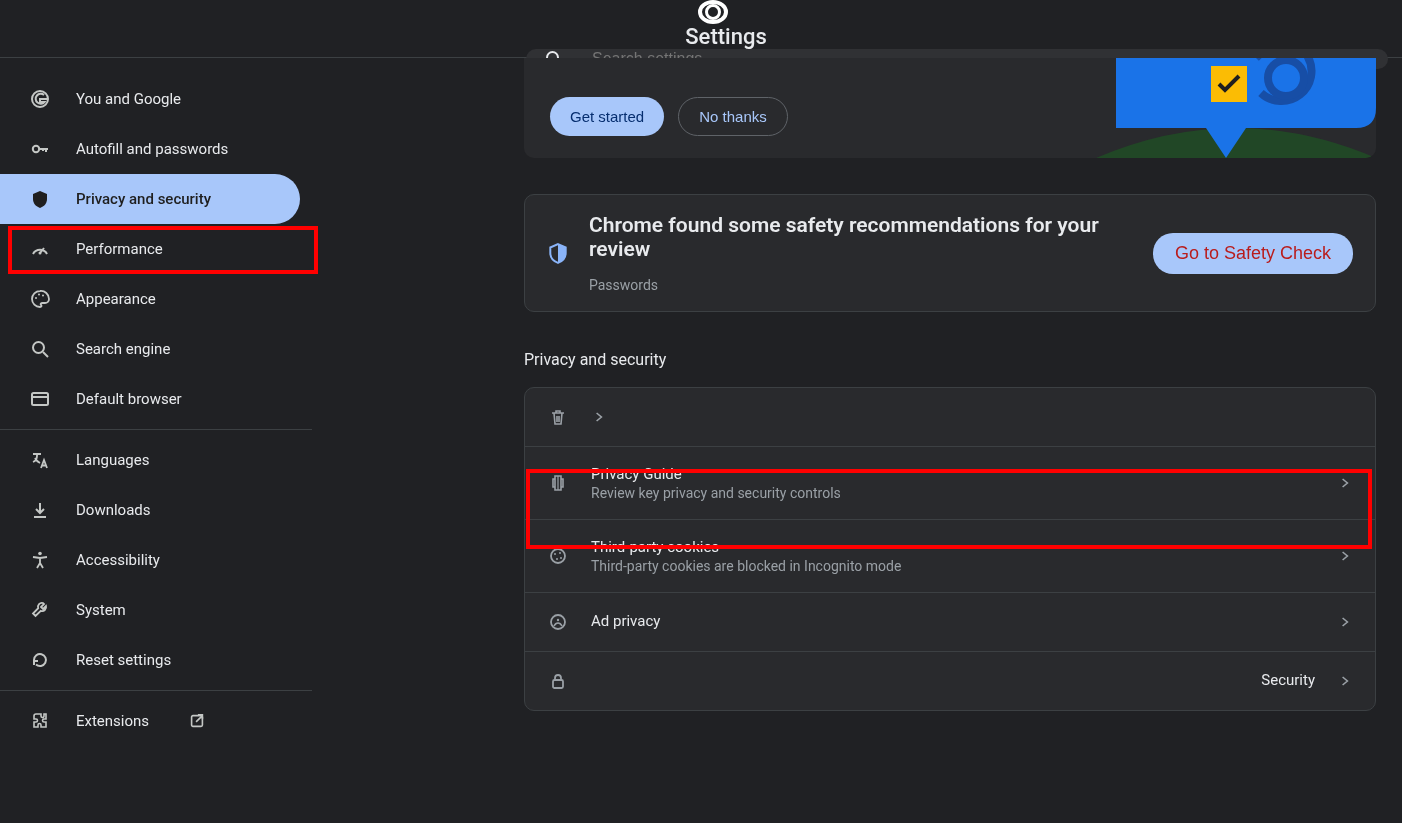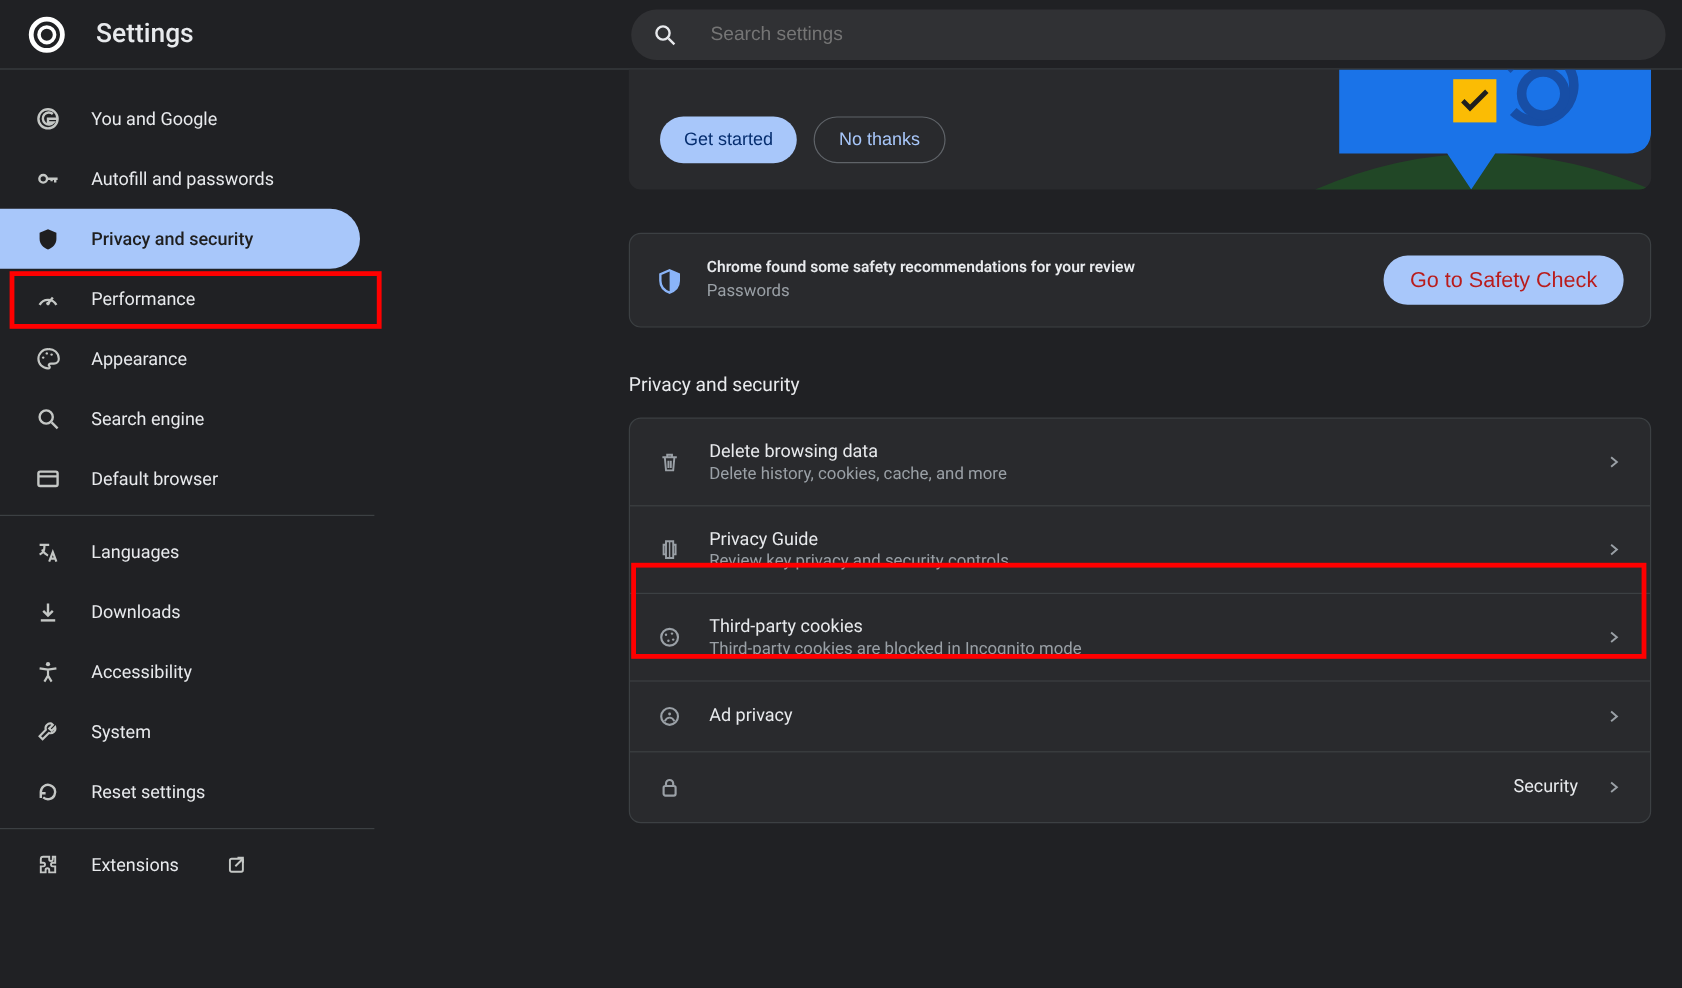--- a/index.html
+++ b/index.html
@@ -10,20 +10,21 @@
     font-family: "Segoe UI", Roboto, Arial, sans-serif;
     overflow:hidden;
   }
 
   
   .header {
     display:flex; align-items:center;
     height:58px;
     border-bottom:1px solid #3c4043;
     padding-left:24px;
+    flex-direction:column;
   }
   .chrome-logo {
     width:30px; height:30px;
     border-radius:50%;
     border:4px solid #fff;
     position:relative;
     display:flex; align-items:center; justify-content:center;
   }
   .chrome-logo::after{
     content:"";
@@ -142,21 +143,21 @@
   
   .safety-card {
     background:#292a2d;
     border:1px solid #3c4043;
     border-radius:10px;
     padding:18px 22px;
     display:flex; align-items:center; gap:20px;
     margin-bottom:38px;
   }
   .safety-card .txt { flex:1; }
-  .safety-card .title { font-size:13px; font-weight:600; margin-bottom:4px;}
+  .safety-card .title { font-size:21px; font-weight:600; margin-bottom:16px;}
   .safety-card .sub { font-size:14px; color:#9aa0a6; }
   .btn-pill {
     background:#a8c7fa; color:#b91c1c;
     border:none; border-radius:20px;
     padding:10px 22px; font-size:18px; font-weight:500;
     cursor:pointer;
   }
 
   
   .list {
@@ -452,24 +453,20 @@
     </div>
 
     <div class="section-title">Privacy and security</div>
     <div class="list" id="privacy-list">
         <div class="row">
           <span class="icn">
             <svg width="20" height="20" viewBox="0 0 20 20">
               <use href="#i-trash"></use>
             </svg>
           </span>
-          <div class="txt">
-            <div class="title">Delete browsing data</div>
-            <div class="sub">Delete history, cookies, cache, and more</div>
-          </div>
           <span class="chev">
             <svg width="16" height="16" viewBox="0 0 20 20">
               <use href="#i-chevron"></use>
             </svg>
           </span>
         </div>
         <div class="row">
           <span class="icn">
             <svg width="20" height="20" viewBox="0 0 20 20">
               <use href="#i-guide"></use>

